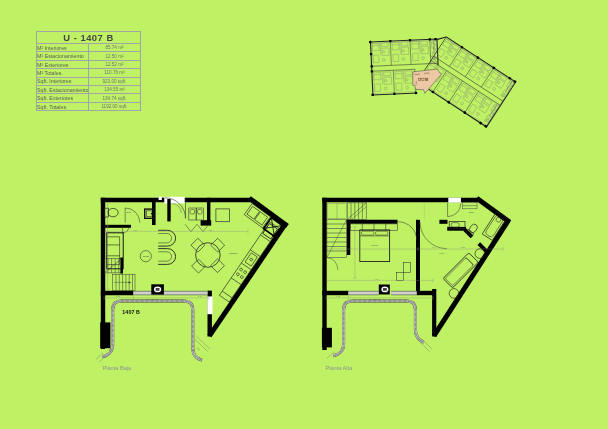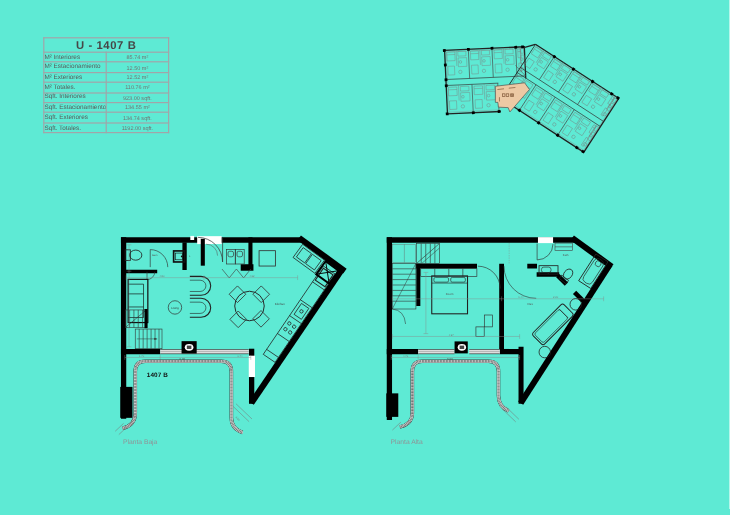--- a/index.html
+++ b/index.html
@@ -1,17 +1,17 @@
 <!DOCTYPE html>
 <html><head>
 <meta charset="utf-8">
 <style>
   html,body{margin:0;padding:0;background:#fff;}
   body{font-family:"Liberation Sans",sans-serif;width:608px;height:429px;overflow:hidden;}
-  #page{position:relative;width:608px;height:429px;background:#5eead4;}
+  #page{position:relative;width:608px;height:429px;background:#bef264;}
   #sheet-svg{position:absolute;left:0;top:0;}
   table.areas{position:absolute;left:36px;top:31px;width:105px;border-collapse:collapse;table-layout:fixed;}
   table.areas td,table.areas th{border:0.8px solid #a2a5a8;padding:0;}
   table.areas th{height:9.8px;font-size:9.4px;font-weight:bold;color:#474747;text-align:center;letter-spacing:0.5px;}
   table.areas td{height:7.42px;}
   td.lbl{font-size:5.3px;white-space:nowrap;overflow:hidden;color:#5a5a5a;padding-left:1.5px;width:53px;}
   td.val{font-size:4.6px;color:#737373;text-align:center;width:50px;}
 </style>
 </head>
 <body>

